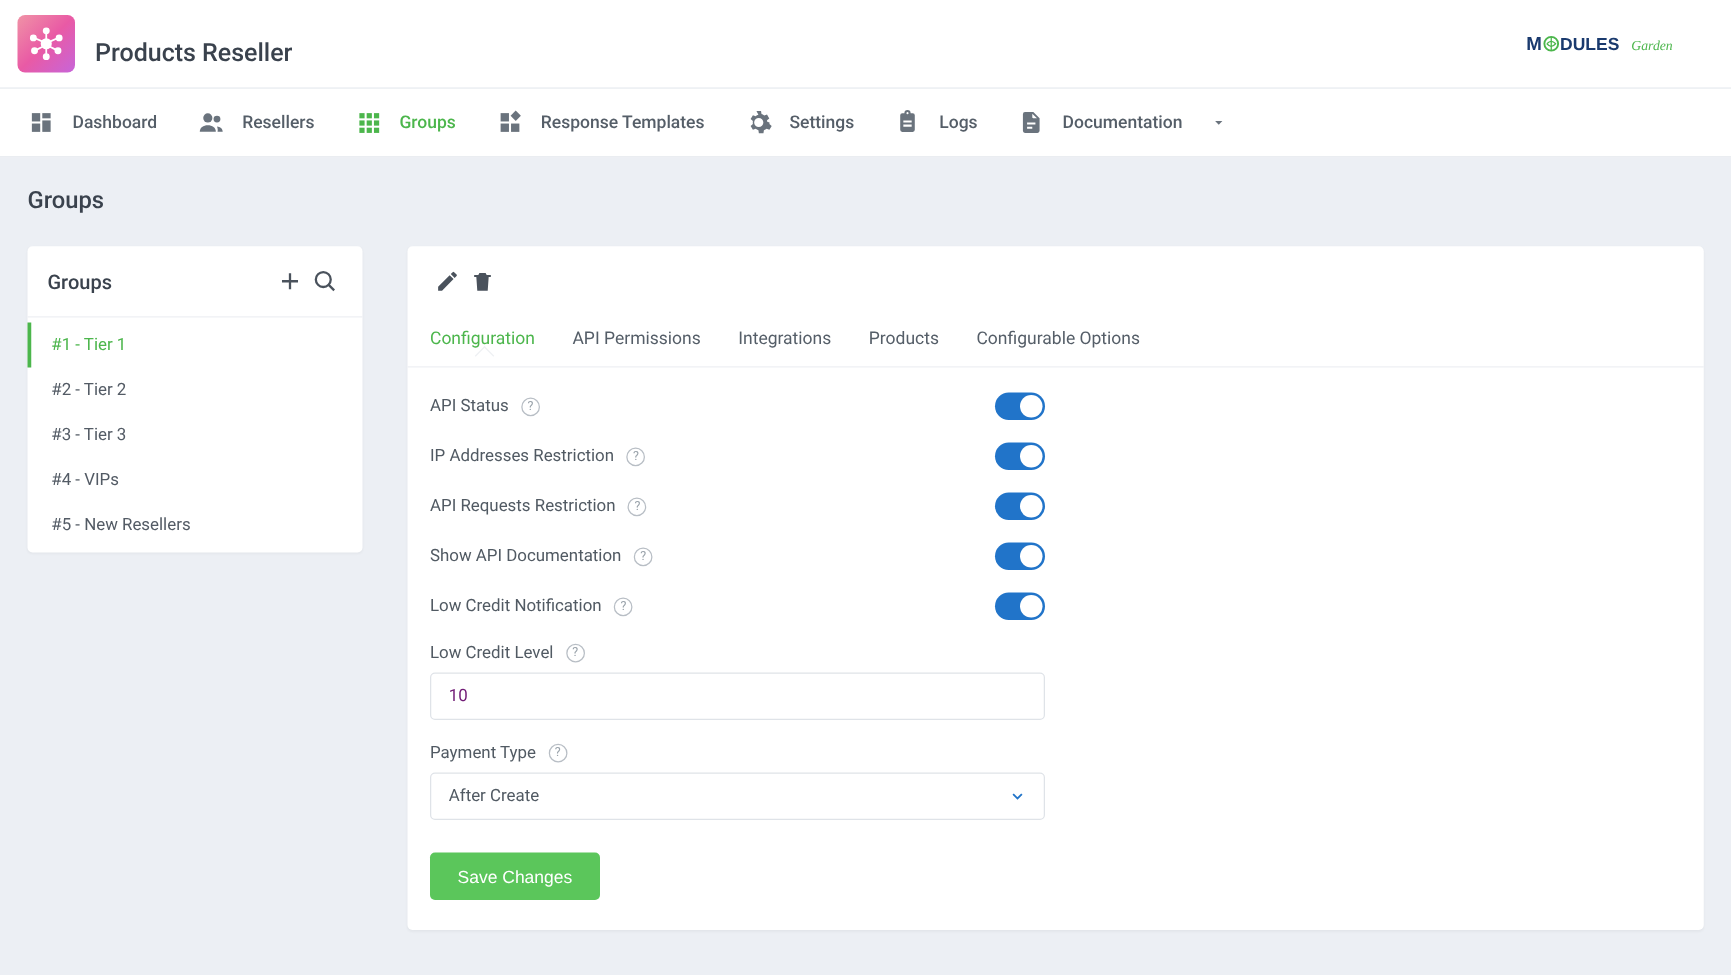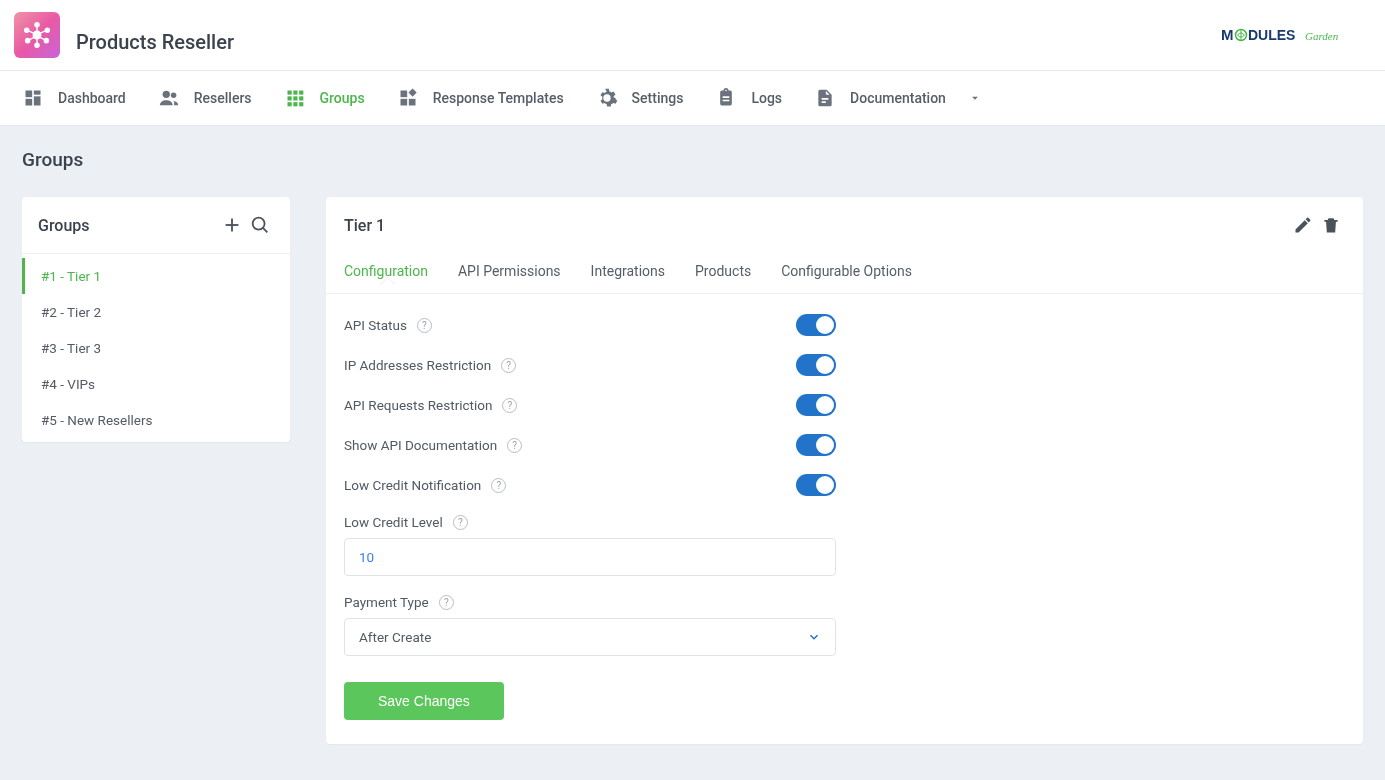--- a/index.html
+++ b/index.html
@@ -47,25 +47,25 @@
   .form { padding:20px 18px 24px 18px; }
   .row { display:flex; align-items:center; margin-bottom:18px; }
   .row .label { width:452px; display:flex; align-items:center; gap:10px; color:#515a63; font-size:13.5px; }
   .help { width:15px; height:15px; border:1px solid #b8bec5; border-radius:50%; display:inline-flex; align-items:center; justify-content:center; font-size:10px; color:#9aa3ab; }
   
   .toggle { position:relative; width:40px; height:22px; border-radius:11px; background:#2174c9; cursor:pointer; }
   .toggle .knob { position:absolute; top:2px; right:2px; width:18px; height:18px; border-radius:50%; background:#fff; }
   
   .field-label { display:flex; align-items:center; gap:10px; font-size:13.5px; color:#515a63; margin-bottom:8px; margin-top:17px; }
   .input, .select { width:492px; height:38px; border:1px solid #dfe3e8; border-radius:4px; padding:0 14px; font-size:13.5px; color:#515a63; display:flex; align-items:center; background:#fff; }
-  .input input { border:none; outline:none; width:100%; font-size:13.5px; color:#3b82f6; font-family:inherit; }
+  .input input { border:none; outline:none; width:100%; font-size:13.5px; color:#701a75; font-family:inherit; }
   .select { justify-content:space-between; cursor:pointer; }
   .select .chev { color:#2174c9; }
   
-  .save-btn { margin-top:26px; background:#5bc65b; color:#fff; border:none; border-radius:4px; padding:11px 34px; font-size:14px; font-weight:500; cursor:pointer; }
+  .save-btn { margin-top:26px; background:#5bc65b; color:#fff; border:none; border-radius:4px; padding:11px 22px; font-size:14px; font-weight:500; cursor:pointer; }
   
   svg { display:block; }
 </style>
 </head>
 <body>
 
 <div class="header">
   <div class="logo-badge">
     <svg viewBox="0 0 32 32" fill="none" stroke="#fff" stroke-width="1.5">
       <circle cx="16" cy="16" r="4" fill="#fff"></circle>
@@ -200,21 +200,20 @@
         <div class="side-item active">#1 - Tier 1</div>
         <div class="side-item">#2 - Tier 2</div>
         <div class="side-item">#3 - Tier 3</div>
         <div class="side-item">#4 - VIPs</div>
         <div class="side-item">#5 - New Resellers</div>
       </div>
     </div>
 
     <div class="card main">
       <div class="main-head">
-        <h3>Tier 1</h3>
         <div class="iconbtn">
           <svg width="20" height="20" viewBox="0 0 24 24" fill="currentColor">
               <path d="M3 17.25V21h3.75L17.81 9.94l-3.75-3.75L3 17.25zM20.71 7.04a1 1 0 000-1.41l-2.34-2.34a1 1 0 00-1.41 0l-1.83 1.83 3.75 3.75 1.83-1.83z"></path>
             </svg>
         </div>
         <div class="iconbtn">
           <svg width="20" height="20" viewBox="0 0 24 24" fill="currentColor">
               <path d="M6 7h12l-1 14H7L6 7zm3-3h6l1 2H8l1-2zM4 6h16v2H4z"></path>
             </svg>
         </div>

